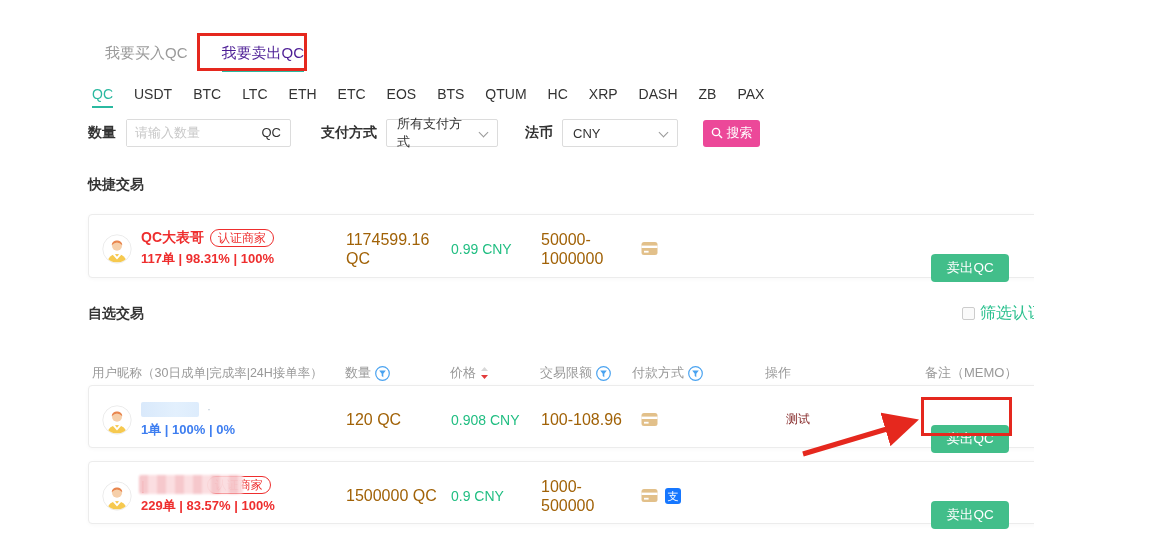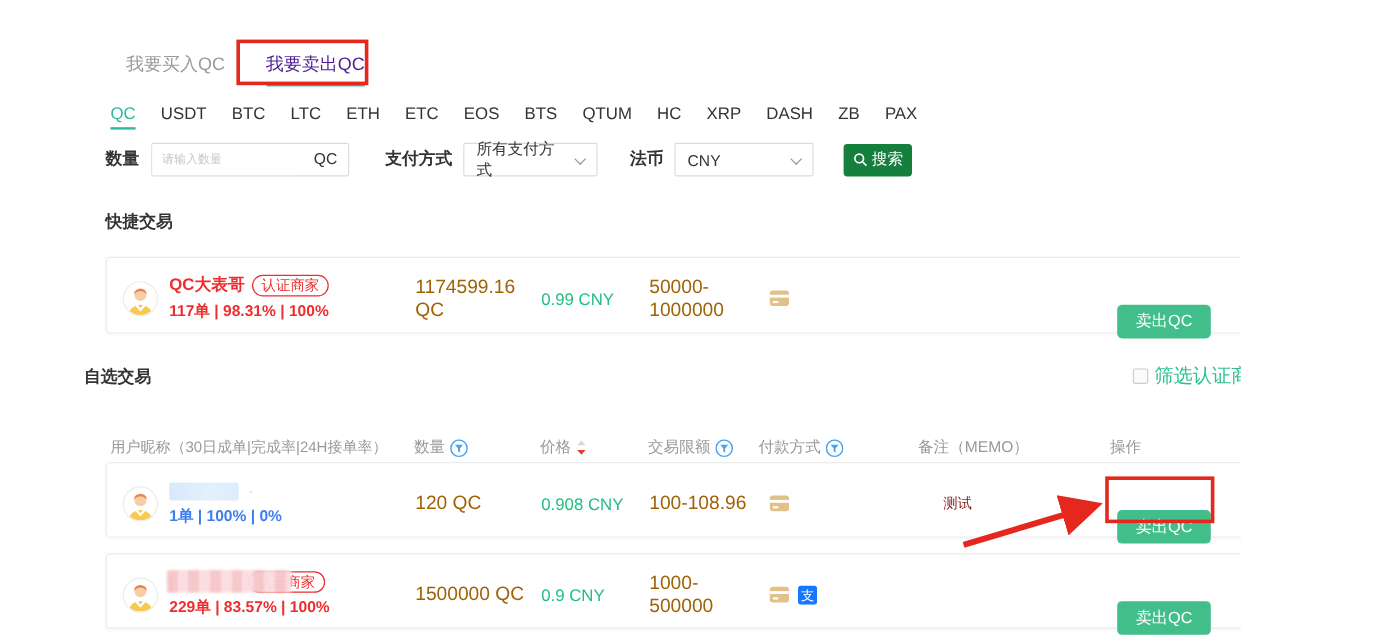--- a/index.html
+++ b/index.html
@@ -14,33 +14,33 @@
 
   
   .cur-tabs { position:absolute; left:92px; top:86px; display:flex; gap:21px; font-size:14px; }
   .cur-tab { color:#333; cursor:pointer; padding-bottom:4px; }
   .cur-tab.active { color:#2bb9a0; border-bottom:2px solid #2bb9a0; }
 
   
   .filter-row { position:absolute; left:88px; top:119px; display:flex; align-items:center; height:28px; }
   .f-label { font-weight:bold; font-size:14px; color:#333; }
   .input-wrap { position:relative; width:165px; height:28px; margin-left:10px; border:1px solid #dcdcdc; border-radius:2px; background:#fff; }
-  .input-wrap input { width:118px; height:26px; border:0; outline:none; padding:0 8px; font-size:10px; color:#0f766e; font-family:Liberation Serif, serif; }
+  .input-wrap input { width:118px; height:26px; border:0; outline:none; padding:0 8px; font-size:13px; color:#0f766e; font-family:Liberation Serif, serif; }
   .input-wrap input::placeholder { color:#c8c8c8; }
   .input-suffix { position:absolute; right:9px; top:5px; font-size:13px; color:#333; }
   .select { position:relative; height:28px; border:1px solid #dcdcdc; border-radius:2px; background:#fff; display:flex; align-items:center; padding:0 24px 0 10px; font-size:13px; color:#333; cursor:pointer; }
   .select.pay { width:112px; margin-left:9px; }
   .select.fiat { width:116px; margin-left:9px; }
   .chev { position:absolute; right:10px; top:9px; width:7px; height:7px; border-right:1px solid #999; border-bottom:1px solid #999; transform:rotate(45deg); }
   .gap30 { width:30px; } .gap27 { width:27px; } .gap25 { width:25px; }
-  .search-btn { margin-left:0; width:57px; height:27px; background:#15803d; color:#fff; border:0; border-radius:3px; font-size:13px; display:flex; align-items:center; justify-content:center; gap:4px; cursor:pointer; font-family:inherit; }
+  .search-btn { margin-left:0; width:57px; height:27px; background:#ec4899; color:#fff; border:0; border-radius:3px; font-size:13px; display:flex; align-items:center; justify-content:center; gap:4px; cursor:pointer; font-family:inherit; }
 
   
   .sec-title { position:absolute; left:88px; font-size:14px; font-weight:bold; color:#333; }
-  .sec-row { position:absolute; left:70px; top:303px; width:988px; display:flex; justify-content:space-between; align-items:center; }
+  .sec-row { position:absolute; left:88px; top:303px; width:988px; display:flex; justify-content:space-between; align-items:center; }
   .cert-filter { display:flex; align-items:center; gap:5px; cursor:pointer; }
   .checkbox { width:13px; height:13px; border:1px solid #ccc; border-radius:2px; background:#fafafa; }
   .cert-label { color:#2cc18f; font-size:16px; }
 
   
   .grid { display:grid; grid-template-columns:257px 105px 90px 92px 133px 160px 1fr; align-items:center; }
   .thead { position:absolute; left:88px; top:358px; width:988px; height:30px; color:#999; font-size:13px; }
   .thead .th { display:flex; align-items:center; gap:4px; white-space:nowrap; }
   .th-user { padding-left:4px; overflow:hidden; font-size:12.5px; }
 
@@ -226,22 +226,22 @@
       <svg class="icon-svg" width="15" height="15">
           <use href="#sym-funnel"></use>
         </svg>
     </div>
     <div class="th">
       <span>付款方式</span>
       <svg class="icon-svg" width="15" height="15">
           <use href="#sym-funnel"></use>
         </svg>
     </div>
+    <div class="th">操作</div>
     <div class="th">备注（MEMO）</div>
-    <div class="th">操作</div>
   </div>
 
   <div class="trade-card card-row1">
     <div class="grid">
       <div class="cell-user">
         <svg class="icon-svg" width="30" height="30">
             <use href="#sym-avatar"></use>
           </svg>
         <div class="uinfo">
           <div class="uline1">

